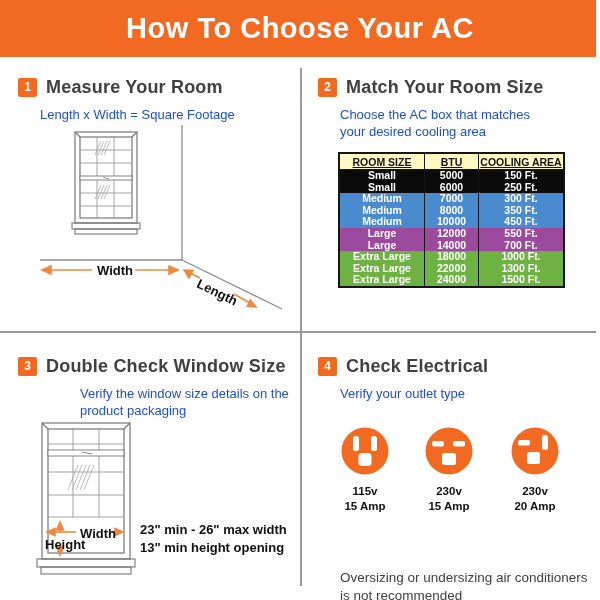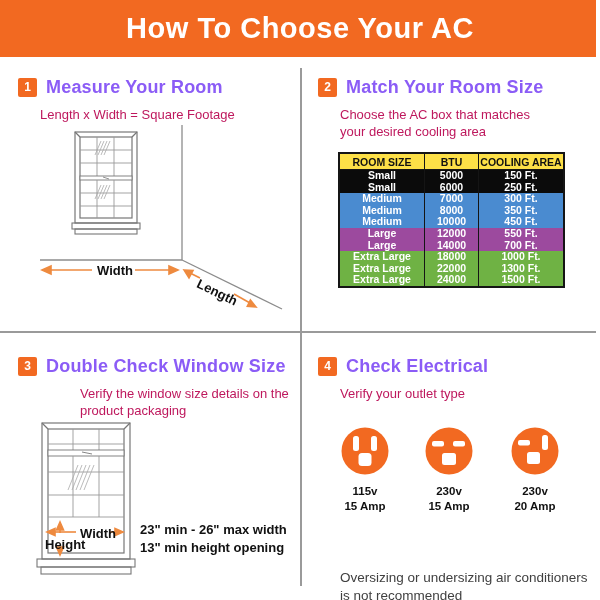--- a/index.html
+++ b/index.html
@@ -12,32 +12,32 @@
   .hd-title{left:0;top:0;width:600px;height:57px;line-height:57px;text-align:center;
             color:#fff;font-size:29px;font-weight:bold;letter-spacing:.5px;}
 
   
   .div-v{left:300px;top:68px;width:2px;height:518px;background:#9a9a9a;}
   .div-h{left:0;top:331px;width:600px;height:2px;background:#9a9a9a;}
 
   
   .badge{width:19px;height:19px;background:#F26921;color:#fff;font-size:12px;font-weight:bold;
          text-align:center;line-height:19px;border-radius:2px;}
-  .step-title{font-size:18px;font-weight:bold;color:#8b5cf6;letter-spacing:.2px;white-space:nowrap;}
-  .sub{font-size:13px;color:#be185d;line-height:1.32;}
+  .step-title{font-size:18px;font-weight:bold;color:#404040;letter-spacing:.2px;white-space:nowrap;}
+  .sub{font-size:13px;color:#1d4ed8;line-height:1.32;}
   .note-bold{font-size:13px;font-weight:bold;color:#111;line-height:1.4;}
   .note{font-size:13.5px;color:#404040;line-height:1.35;margin-top:34px;}
 
   
   .mlabel{font-size:13px;font-weight:bold;color:#111;white-space:nowrap;}
 
   
   .room-table{border-collapse:collapse;table-layout:fixed;width:227px;
               font-size:10.5px;font-weight:bold;text-align:center;border:2px solid #151515;}
-  .room-table th{background:#fde047;color:#111;padding:2px 0 1px;border-bottom:1px solid #151515;}
+  .room-table th{background:#fef9c3;color:#111;padding:2px 0 1px;border-bottom:1px solid #151515;text-decoration:underline;}
   .room-table th + th, .room-table td + td{border-left:1px solid #151515;}
   .room-table td{color:#fff;padding:0;line-height:11.6px;height:11.6px;}
 
   .outlet-label{width:70px;text-align:center;font-size:11.5px;font-weight:bold;color:#111;line-height:1.32;}
   svg{display:block;}
 </style>
 </head>
 <body>
 
 <div id="app">

